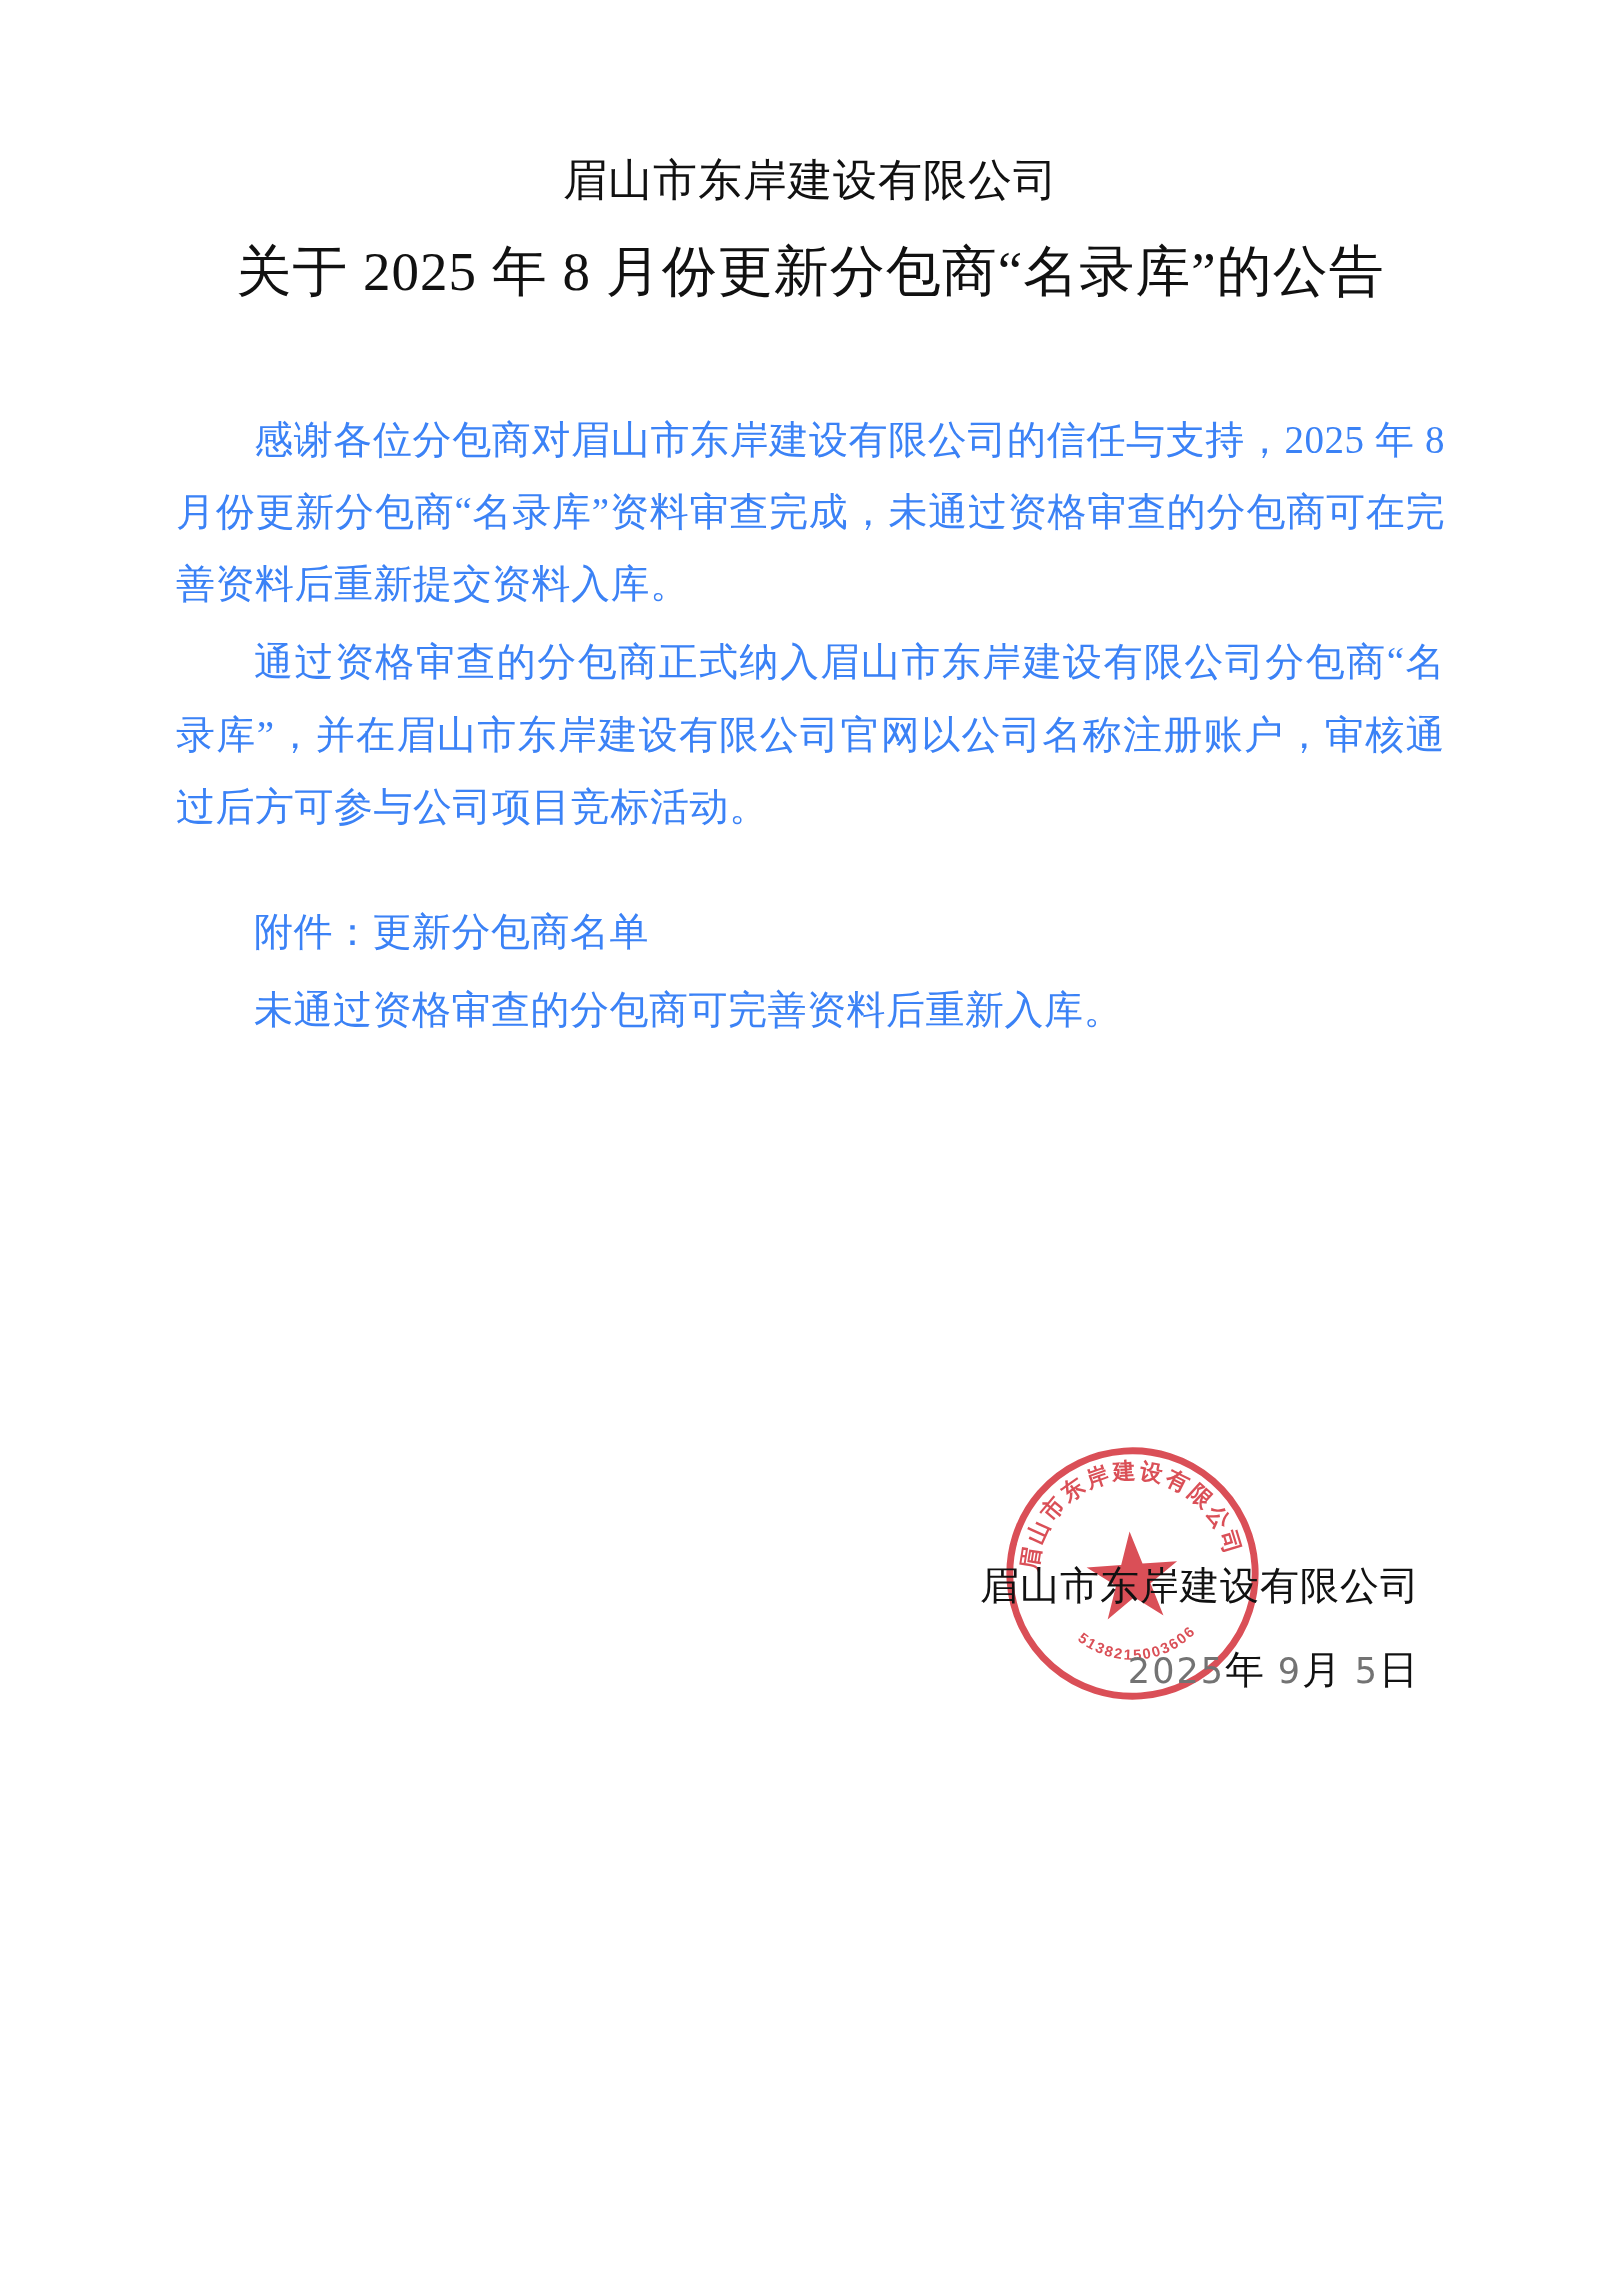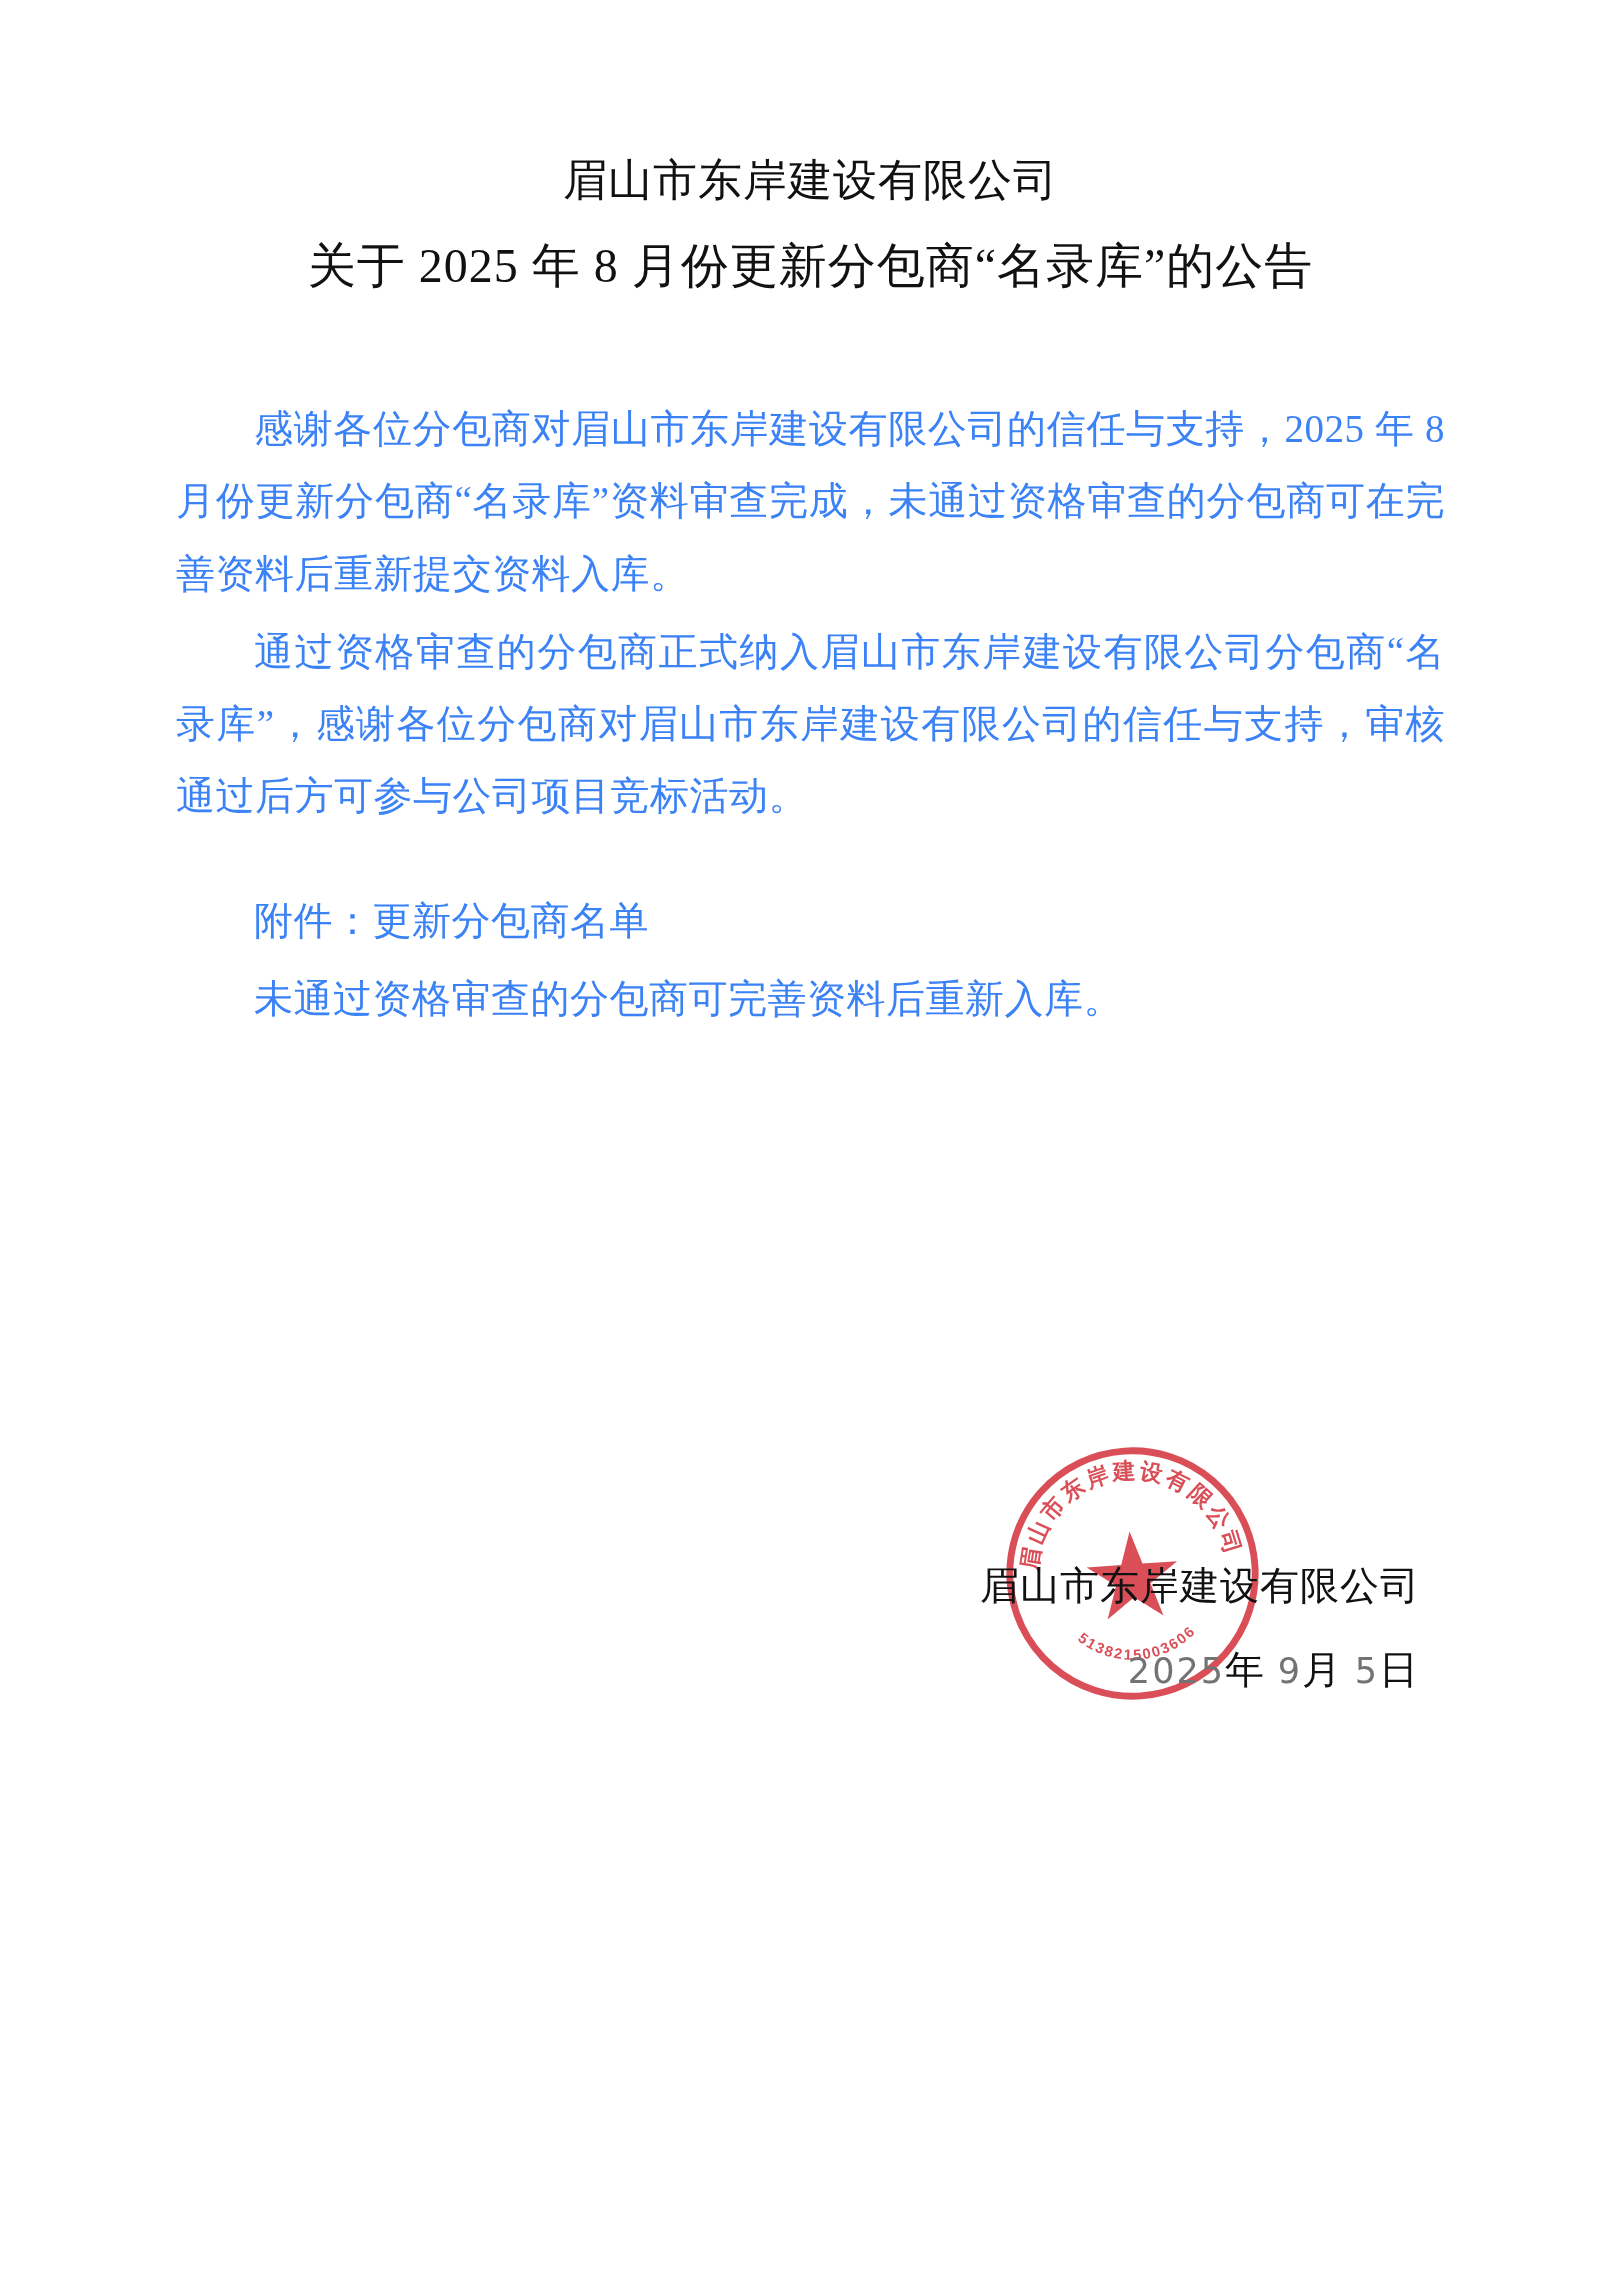--- a/index.html
+++ b/index.html
@@ -27,21 +27,21 @@
 
   .doc-title {
     text-align: center;
     font-size: 44px;
     line-height: 1.55;
     letter-spacing: 1px;
     font-weight: 500;
     color: #111;
   }
   .doc-title .line1 { display: block; }
-  .doc-title .line2 { display: block; margin-top: 13.7px; font-size: 48px; }
+  .doc-title .line2 { display: block; margin-top: 13.7px; font-size: 55px; }
 
   .body-block {
     margin-top: 90px;
     font-size: 39px;
     line-height: 1.85;
     letter-spacing: 0.5px;
     color: #3b82f6;
   }
   .para {
     text-indent: 2em;
@@ -113,21 +113,21 @@
 
 <div class="page">
 
   <div class="doc-title">
     <span class="line1">眉山市东岸建设有限公司</span>
     <span class="line2">关于 2025 年 8 月份更新分包商“名录库”的公告</span>
   </div>
 
   <div class="body-block">
     <p class="para">感谢各位分包商对眉山市东岸建设有限公司的信任与支持，2025 年 8 月份更新分包商“名录库”资料审查完成，未通过资格审查的分包商可在完善资料后重新提交资料入库。</p>
-    <p class="para">通过资格审查的分包商正式纳入眉山市东岸建设有限公司分包商“名录库”，感谢各位分包商对眉山市东岸建设有限公司的信任与支持，审核通过后方可参与公司项目竞标活动。</p>
+    <p class="para">通过资格审查的分包商正式纳入眉山市东岸建设有限公司分包商“名录库”，并在眉山市东岸建设有限公司官网以公司名称注册账户，审核通过后方可参与公司项目竞标活动。</p>
     <p class="para attachment">附件：更新分包商名单</p>
     <p class="para">未通过资格审查的分包商可完善资料后重新入库。</p>
   </div>
 
   <div class="seal">
     <svg width="265" height="265" viewBox="0 0 270 270" xmlns="http://www.w3.org/2000/svg">
       <defs>
         <path id="sealArc" d="M 38 135 A 97 97 0 0 1 232 135"></path>
         <path id="sealArcBottom" d="M 47 135 A 88 88 0 0 0 223 135"></path>
       </defs>

